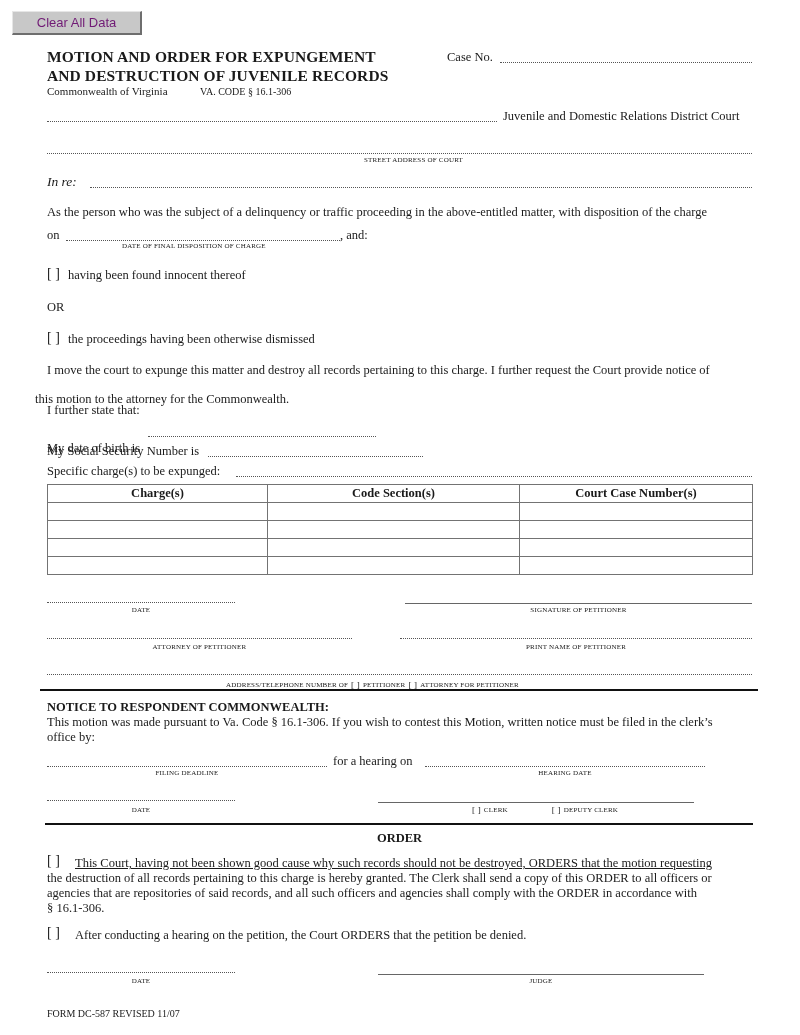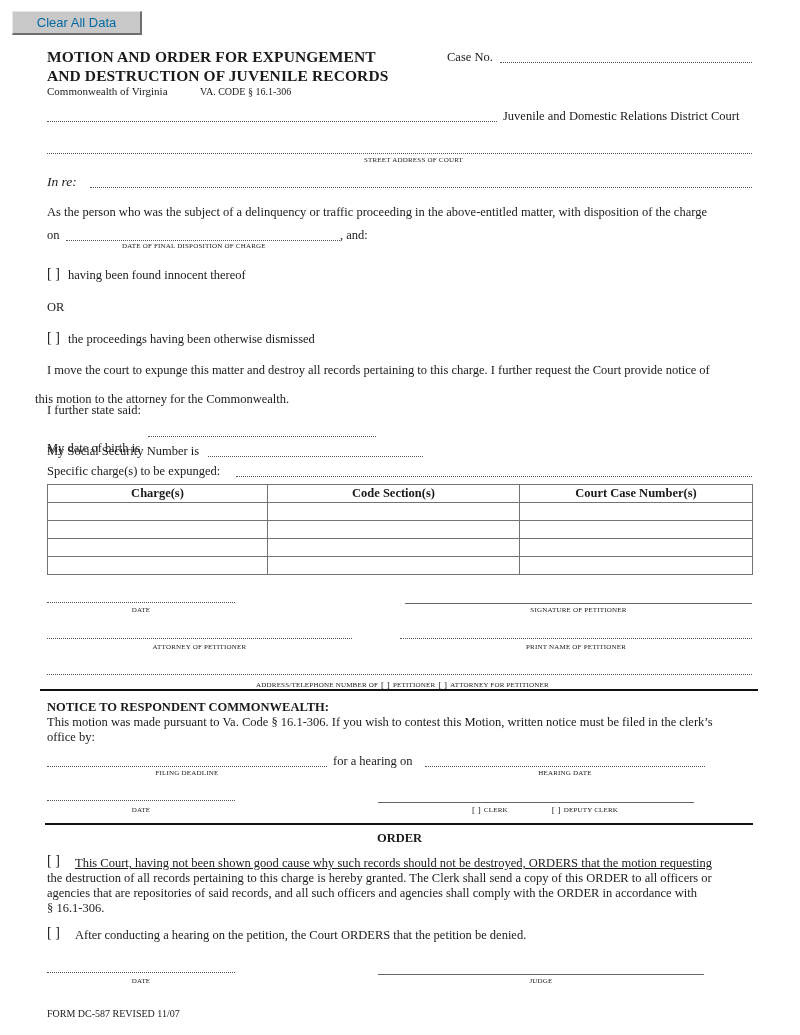--- a/index.html
+++ b/index.html
@@ -2,21 +2,21 @@
 <html><head>
 <meta charset="utf-8">
 <style>
   html, body { margin:0; padding:0; background:#ffffff; }
   body { width:800px; height:1035px; position:relative; overflow:hidden;
          font-family:"Liberation Serif", serif; color:#1a1a1a; }
   .abs { position:absolute; }
   .btn-clear { left:12px; top:11px; width:130px; height:24px; background:#c8c8c8;
     border-top:1px solid #e6e6e6; border-left:1px solid #e6e6e6;
     border-right:2px solid #6e6e6e; border-bottom:2px solid #6e6e6e;
-    font-family:"Liberation Sans", sans-serif; font-size:13px; color:#0369a1;
+    font-family:"Liberation Sans", sans-serif; font-size:13px; color:#701a75;
     display:flex; align-items:center; justify-content:center; box-sizing:border-box; cursor:pointer; }
   .title { left:47px; font-weight:bold; font-size:15.5px; letter-spacing:0.1px; }
   .small { font-size:11px; }
   .tiny { font-size:7px; letter-spacing:0.2px; text-transform:uppercase; }
   .txt { font-size:12.5px; }
   .dots { border-bottom:1px dotted #555; height:0; }
   .solid { border-bottom:1px solid #666; height:0; }
   .field { background:transparent; border:none; outline:none; font-family:"Liberation Serif", serif; font-size:12px; padding:0; }
   .cb { font-size:14px; }
   table.charges { position:absolute; left:47px; top:484px; width:706px; border-collapse:collapse; }
@@ -62,21 +62,21 @@
 <div class="abs txt" style="left:68px; top:268px;">having been found innocent thereof</div>
 
 <div class="abs txt" style="left:47px; top:300px; font-weight:normal;">OR</div>
 
 <div class="abs cb" style="left:47px; top:330px;">[ ]</div>
 <div class="abs txt" style="left:68px; top:332px;">the proceedings having been otherwise dismissed</div>
 
 <div class="abs txt" style="left:47px; top:363px;">I move the court to expunge this matter and destroy all records pertaining to this charge. I further request the Court provide notice of</div>
 <div class="abs txt" style="left:35px; top:378px;margin-top:14px;">this motion to the attorney for the Commonwealth.</div>
 
-<div class="abs txt" style="left:47px; top:403px;">I further state said:</div>
+<div class="abs txt" style="left:47px; top:403px;">I further state that:</div>
 
 <div class="abs txt" style="left:47px; top:441px;">My date of birth is</div>
 <div class="abs dots" style="left:148px; top:436px; width:228px;"></div>
 <input class="abs field" style="left: 150px; top: 421px; width: 224px;" value="">
 
 <div class="abs txt" style="left:47px; top:444px;">My Social Security Number is</div>
 <div class="abs dots" style="left:208px; top:456px; width:215px;"></div>
 <input class="abs field" style="left: 210px; top: 441px; width: 211px;" value="">
 
 <div class="abs txt" style="left:47px; top:464px;">Specific charge(s) to be expunged:</div>
@@ -117,21 +117,21 @@
 <div class="abs tiny center" style="left:47px; top:606px; width:188px;">DATE</div>
 <div class="abs solid" style="left:405px; top:603px; width:347px;"></div>
 <div class="abs tiny center" style="left:405px; top:606px; width:347px;">SIGNATURE OF PETITIONER</div>
 
 <div class="abs dots" style="left:47px; top:638px; width:305px;"></div>
 <div class="abs tiny center" style="left:47px; top:643px; width:305px;">ATTORNEY OF PETITIONER</div>
 <div class="abs dots" style="left:400px; top:638px; width:352px;"></div>
 <div class="abs tiny center" style="left:400px; top:643px; width:352px;">PRINT NAME OF PETITIONER</div>
 
 <div class="abs dots" style="left:47px; top:674px; width:705px;"></div>
-<div class="abs tiny" style="left:256px; top:680px; display:flex; gap:3px; align-items:center;">
+<div class="abs tiny" style="left:226px; top:680px; display:flex; gap:3px; align-items:center;">
   <span>ADDRESS/TELEPHONE NUMBER OF</span>
   <span style="font-size:9px;">[ ]</span>
   <span>PETITIONER</span>
   <span style="font-size:9px;">[ ]</span>
   <span>ATTORNEY FOR PETITIONER</span>
 </div>
 <div class="abs rule-thick" style="left:40px; top:689px; width:718px;"></div>
 
 <div class="abs txt" style="left:47px; top:700px; font-weight:bold;">NOTICE TO RESPONDENT COMMONWEALTH:</div>
 <div class="abs txt" style="left:47px; top:715px;">This motion was made pursuant to Va. Code § 16.1-306.  If you wish to contest this Motion, written notice must be filed in the clerk’s</div>

